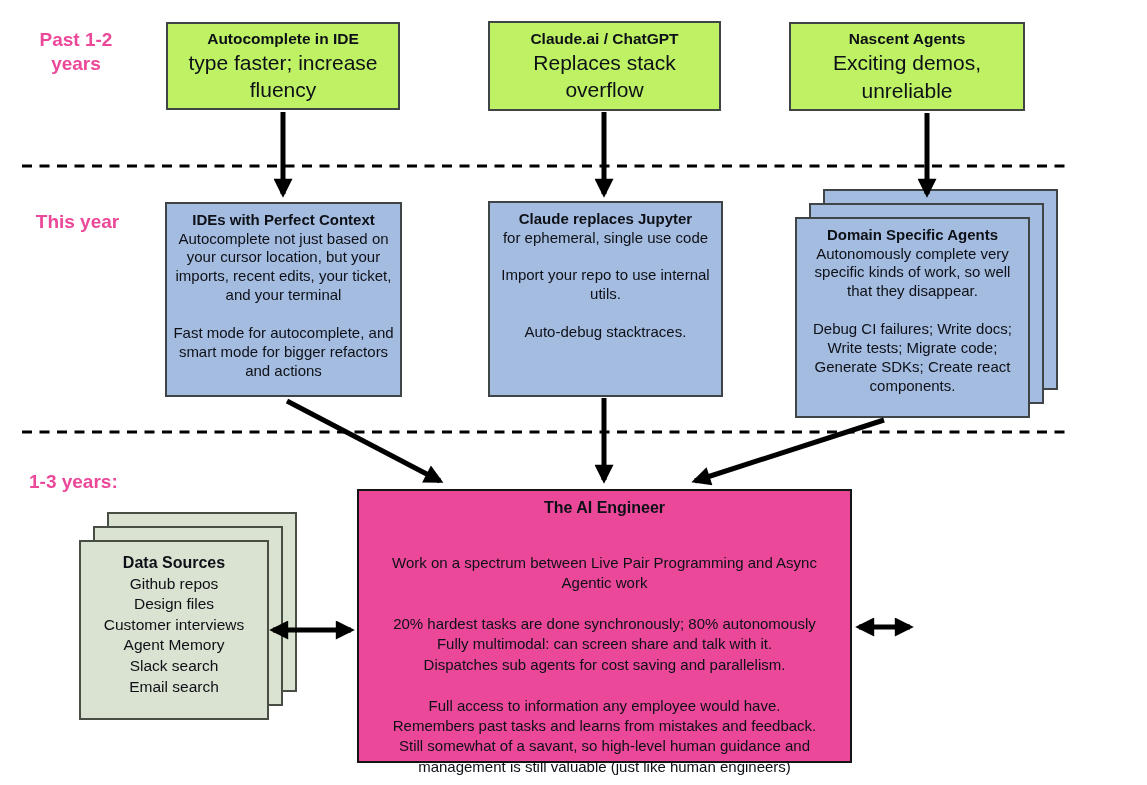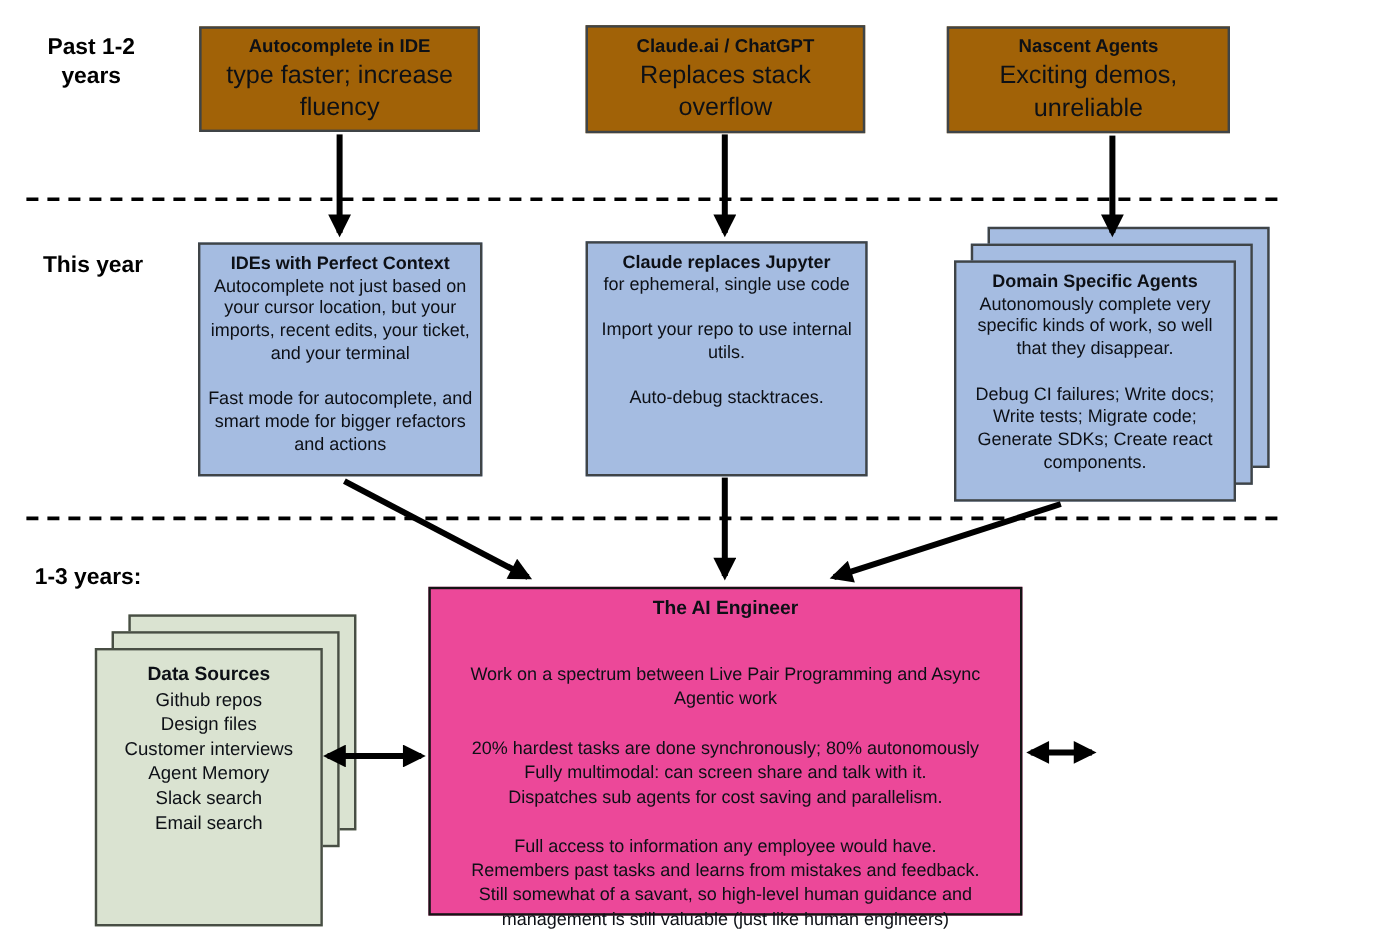--- a/index.html
+++ b/index.html
@@ -2,29 +2,29 @@
 <html><head>
 <meta charset="utf-8">
 <style>
   html,body{margin:0;padding:0;background:#ffffff;}
   .canvas{
     position:relative;width:1147px;height:785px;background:#ffffff;
     font-family:"Liberation Sans", sans-serif;color:#0d1016;overflow:hidden;
   }
   .overlay{position:absolute;left:0;top:0;width:1147px;height:785px;z-index:5;pointer-events:none;}
   .rowlabel{
-    position:absolute;font-weight:bold;font-size:19px;line-height:1.25;color:#000000;
+    position:absolute;font-weight:bold;font-size:19px;line-height:1.25;color:#ec4899;
     white-space:pre-line;text-align:center;z-index:2;
   }
   .box{
     position:absolute;box-sizing:border-box;border:2px solid #3f4447;
     display:flex;flex-direction:column;align-items:center;z-index:1;
     text-align:center;
   }
-  .row1{background:#a16207;justify-content:center;padding:4px 6px;}
+  .row1{background:#bef264;justify-content:center;padding:4px 6px;}
   .row2{background:#a5bce1;padding:6px 4px;}
   .btitle{font-weight:bold;font-size:15px;line-height:1.3;white-space:pre-line;}
   .bbody{font-size:15px;line-height:1.26;white-space:pre-line;}
   .row1 .btitle{font-size:15.5px;}
   .row1 .bbody{font-size:21px;line-height:1.3;}
   .stack{position:absolute;z-index:1;}
   .layer{position:absolute;box-sizing:border-box;border:2px solid #3f4447;}
   .layer.blue{background:#a5bce1;}
   .layer.green{background:#dae3d1;border-color:#484e44;}
   .layer.tan{background:#f7e5c7;}
@@ -109,21 +109,21 @@
       <div class="btitle">Domain Specific Agents</div>
       <div class="bbody">Autonomously complete very specific kinds of work, so well that they disappear.
 
 Debug CI failures; Write docs; Write tests; Migrate code; Generate SDKs; Create react components.</div>
     </div>
   </div>
 
   <div class="stack" style="left:79px;top:512px;width:218px;height:208px;">
     <div class="layer green" style="left:28px;top:0;width:190px;height:180px;"></div>
     <div class="layer green" style="left:14px;top:14px;width:190px;height:180px;"></div>
-    <div class="box green-box front" style="left:0;top:28px;width:190px;height:232px;">
+    <div class="box green-box front" style="left:0;top:28px;width:190px;height:180px;">
       <div class="list-title">Data Sources</div>
       <div class="list-item">Github repos</div>
       <div class="list-item">Design files</div>
       <div class="list-item">Customer interviews</div>
       <div class="list-item">Agent Memory</div>
       <div class="list-item">Slack search</div>
       <div class="list-item">Email search</div>
     </div>
   </div>
 

